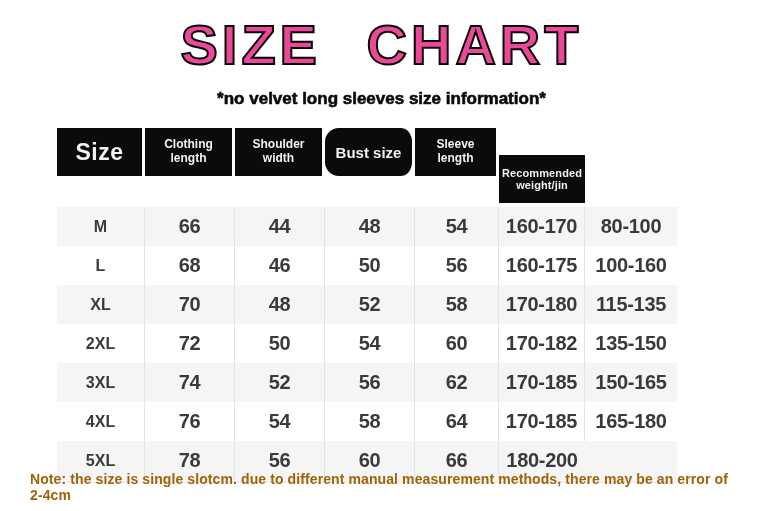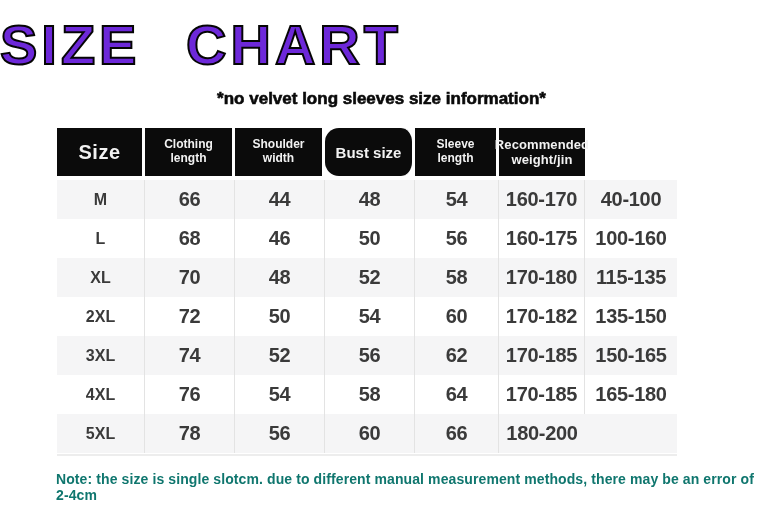--- a/index.html
+++ b/index.html
@@ -5,23 +5,24 @@
   * { margin: 0; padding: 0; box-sizing: border-box; }
   html, body { background: #ffffff; }
   body {
     font-family: "Liberation Sans", "DejaVu Sans", sans-serif;
     width: 763px; height: 511px; position: relative; overflow: hidden;
   }
   .canvas { position: absolute; inset: 0; background: #ffffff; }
 
   .title {
     position: absolute; top: 14px; left: 0; width: 763px;
+    text-align: center;
     font-size: 56px; line-height: 62px; font-weight: 900;
     letter-spacing: 4px; word-spacing: 26px;
-    color: #6d28d9;
+    color: #ec4899;
     -webkit-text-stroke: 2px #050505;
   }
   .subtitle {
     position: absolute; top: 84px; left: 0; width: 763px;
     text-align: center;
     font-size: 17px; line-height: 30px; font-weight: 700;
     color: #0a0a0a;
     -webkit-text-stroke: 0.6px #0a0a0a;
   }
 
@@ -32,42 +33,42 @@
   }
   .thead .cell {
     background: #0b0b0b; color: #f2f2f2;
     height: 48px;
     display: flex; flex-direction: column; align-items: center; justify-content: center;
     text-align: center; font-weight: 700;
     border-right: 3px solid #ffffff;
     padding: 0 6px;
   }
   .thead .cell:last-child { border-right: none; }
-  .thead .col-0 { font-size: 20px; letter-spacing: 0.5px; }
+  .thead .col-0 { font-size: 23px; letter-spacing: 0.5px; }
   .thead .col-1, .thead .col-2, .thead .col-4 { font-size: 12px; line-height: 1.15; padding: 0 3px; }
   .thead .col-3 { font-size: 15px; border-radius: 14px; }
-  .thead .col-5, .thead .col-6 { font-size: 13px; letter-spacing: 0.1px; }
+  .thead .col-5, .thead .col-6 { font-size: 11px; letter-spacing: 0.1px; margin-top: 27px; }
 
   .tbody { margin-top: 4px; }
   .tbody .grid-row { height: 39px; }
   .tbody .grid-row.alt { background: #f5f5f6; }
   .tbody .cell {
     display: flex; align-items: center; justify-content: center;
     color: #3a3a3a; font-size: 20px; font-weight: 700;
     border-right: 1px solid #e3e3e3;
     letter-spacing: -0.3px;
   }
   .tbody .cell:last-child { border-right: none; }
   .tbody .col-0 { font-size: 16px; letter-spacing: 0; }
 
   .bottom-line { height: 2px; background: #ededed; margin-top: 1px; }
 
   .note {
-    position: absolute; left: 56px; top: 471px; width: 700px;
-    font-size: 14px; font-weight: 700; color: #0f766e;
+    position: absolute; left: 30px; top: 471px; width: 700px;
+    font-size: 14px; font-weight: 700; color: #a16207;
     letter-spacing: 0.1px;
   }
 </style>
 </head>
 <body>
 
 <div class="canvas">
 
   <h1 class="title">SIZE CHART</h1>
 
@@ -83,21 +84,21 @@
         <div class="cell col-5">Recommended weight/jin</div>
       </div>
     <div class="tbody">
         <div class="grid-row alt">
           <div class="cell col-0">M</div>
           <div class="cell col-1">66</div>
           <div class="cell col-2">44</div>
           <div class="cell col-3">48</div>
           <div class="cell col-4">54</div>
           <div class="cell col-5">160-170</div>
-          <div class="cell col-6">40-100</div>
+          <div class="cell col-6">80-100</div>
         </div>
         <div class="grid-row">
           <div class="cell col-0">L</div>
           <div class="cell col-1">68</div>
           <div class="cell col-2">46</div>
           <div class="cell col-3">50</div>
           <div class="cell col-4">56</div>
           <div class="cell col-5">160-175</div>
           <div class="cell col-6">100-160</div>
         </div>

